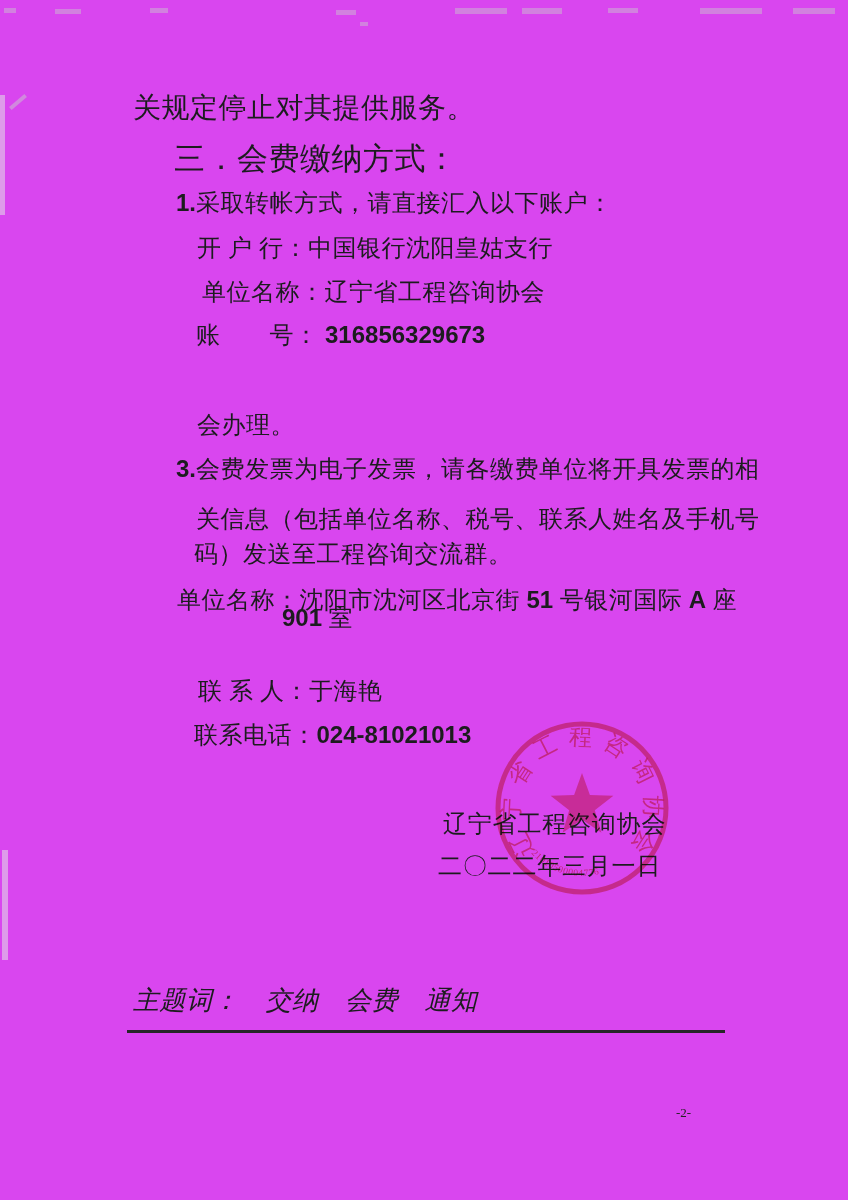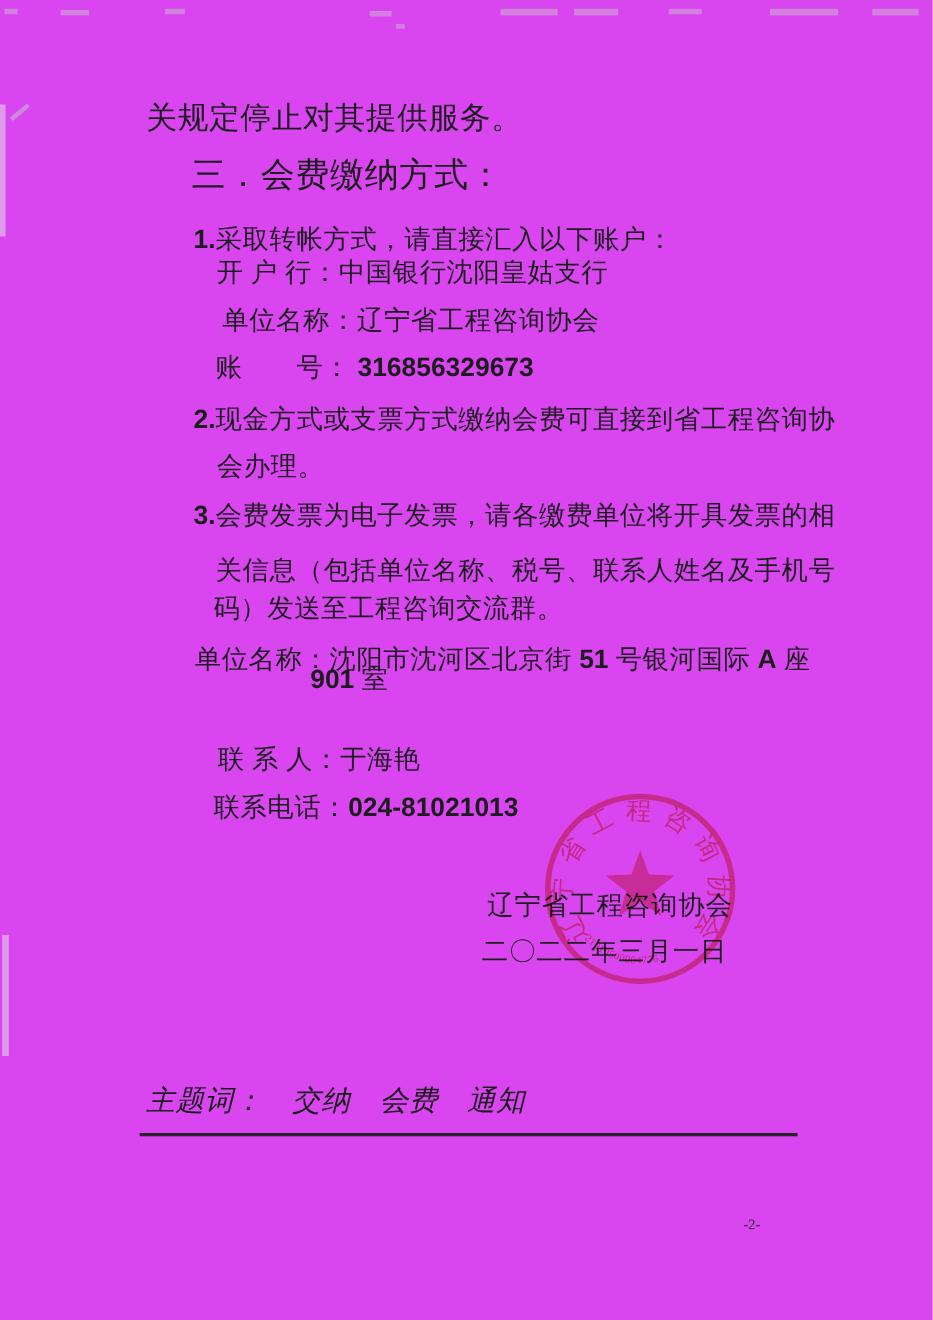--- a/index.html
+++ b/index.html
@@ -11,21 +11,21 @@
     font-family:"Liberation Serif","DejaVu Serif",serif;
     color:#1c1c1e;
   }
   .ln{position:absolute;white-space:pre;line-height:1;letter-spacing:0.5px;}
   .num{font-family:"Liberation Sans","DejaVu Sans",sans-serif;font-weight:700;letter-spacing:0;}
   .sz1{font-size:28px;}
   .sz2{font-size:31px;}
   .szb{font-size:24px;}
   .ln1{left:133px;top:94px;}
   .ln2{left:174px;top:143px;}
-  .ln3{left:176px;top:206px;}
+  .ln3{left:176px;top:191px;}
   .ln4{left:197px;top:236px;}
   .ln5{left:202px;top:280px;}
   .ln6{left:196px;top:323px;}
   .ln7{left:176px;top:370px;}
   .ln8{left:197px;top:413px;}
   .ln9{left:176px;top:457px;}
   .ln10{left:196px;top:507px;}
   .ln11{left:194px;top:542px;}
   .ln12{left:177px;top:588px;}
   .ln13{left:282px;top:606px;}
@@ -68,21 +68,20 @@
   <div class="ln sz2 ln2"><span>三．会费缴纳方式：</span></div>
 
   <div class="ln szb ln3"><span class="num">1.</span><span>采取转帐方式，请直接汇入以下账户：</span></div>
 
   <div class="ln szb ln4"><span>开 户 行：中国银行沈阳皇姑支行</span></div>
 
   <div class="ln szb ln5"><span>单位名称：辽宁省工程咨询协会</span></div>
 
   <div class="ln szb ln6"><span>账　　号： </span><span class="num">316856329673</span></div>
 
-  <div class="ln szb ln7"><span class="num">2.</span><span>现金方式或支票方式缴纳会费可直接到省工程咨询协</span></div>
 
   <div class="ln szb ln8"><span>会办理。</span></div>
 
   <div class="ln szb ln9"><span class="num">3.</span><span>会费发票为电子发票，请各缴费单位将开具发票的相</span></div>
 
   <div class="ln szb ln10"><span>关信息（包括单位名称、税号、联系人姓名及手机号</span></div>
 
   <div class="ln szb ln11"><span>码）发送至工程咨询交流群。</span></div>
 
   <div class="ln szb ln12"><span>单位名称：沈阳市沈河区北京街 </span><span class="num">51</span><span> 号银河国际 </span><span class="num">A</span><span> 座</span></div>

